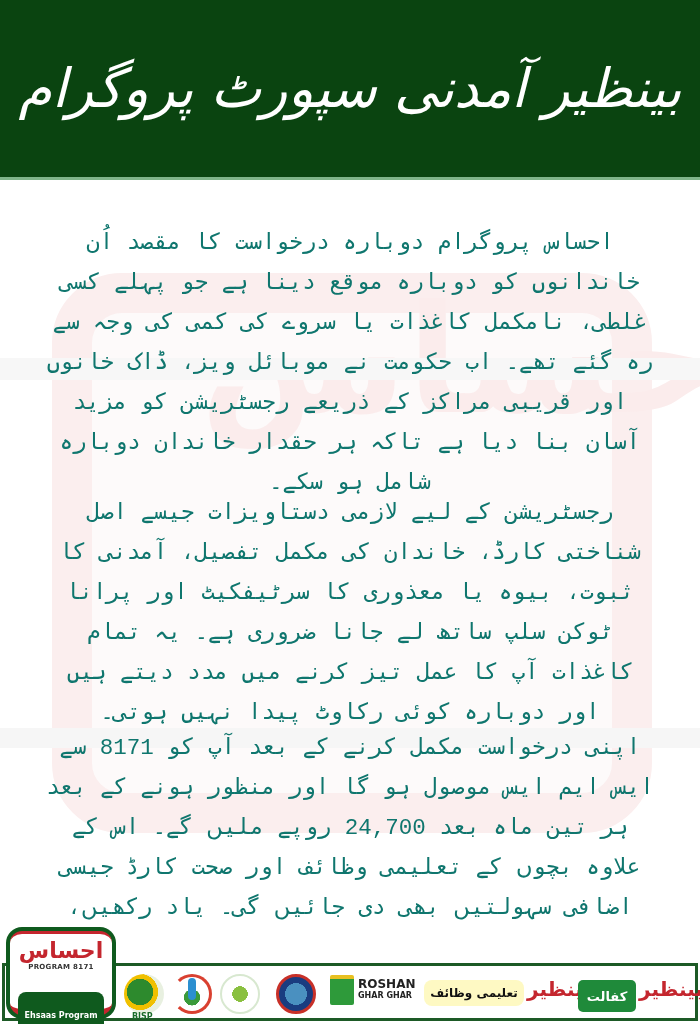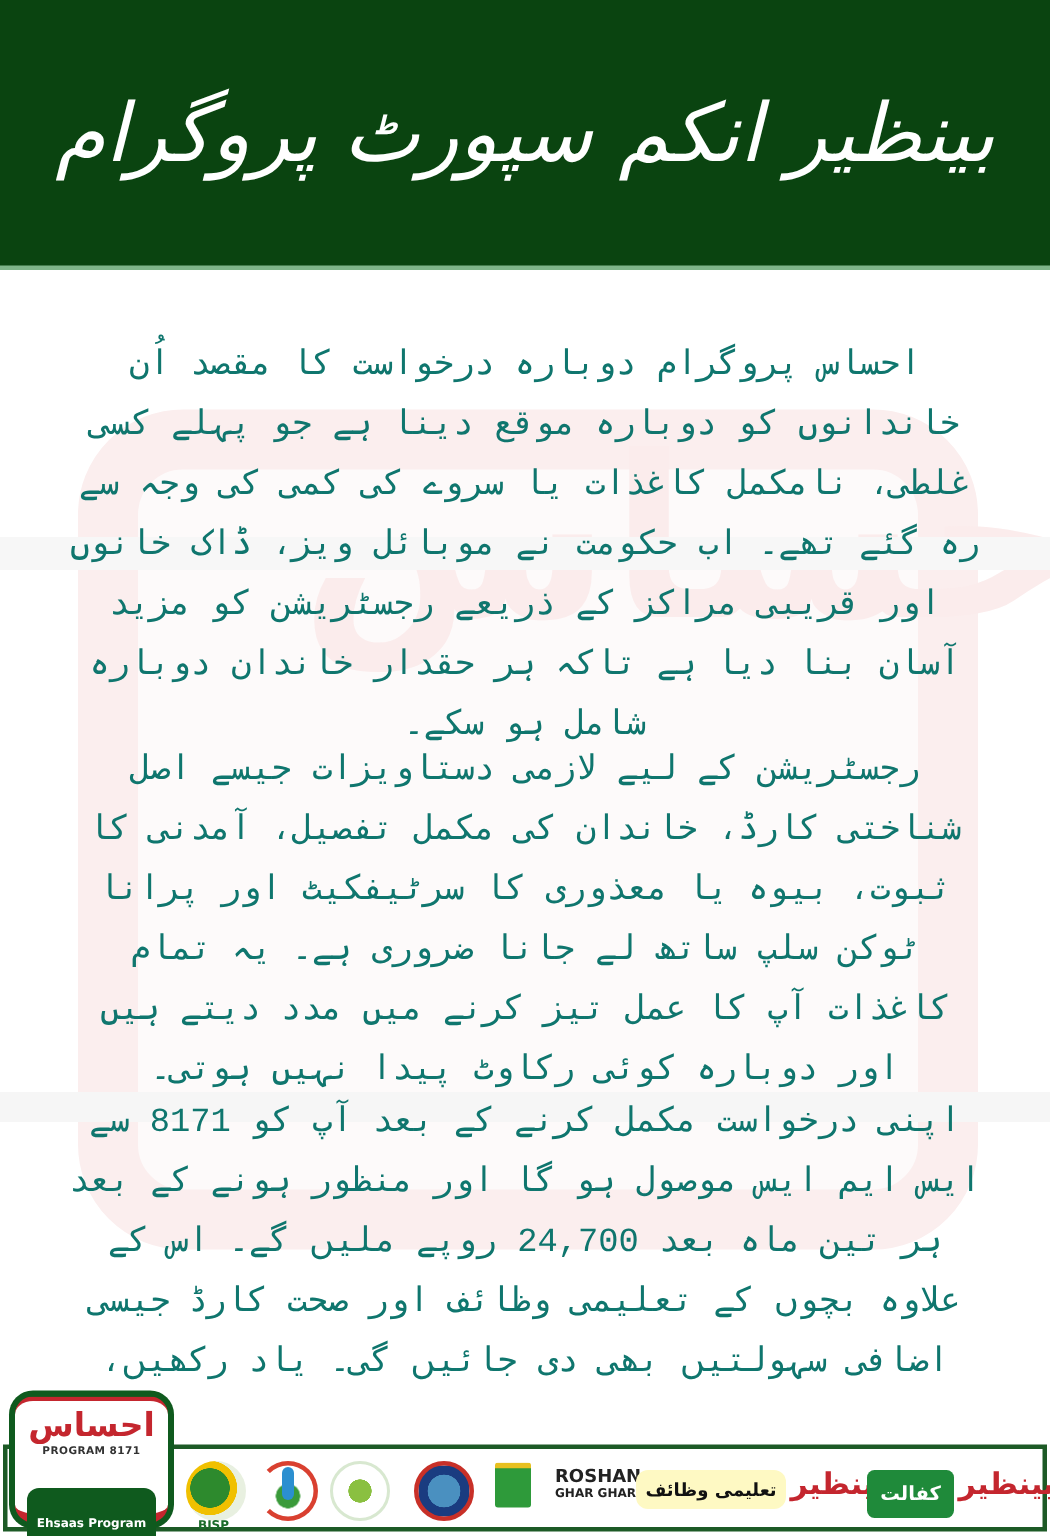--- a/index.html
+++ b/index.html
@@ -88,21 +88,21 @@
     font-size: 7px; font-weight: bold; color: #fff;
   }
   .bisp { left: 124px; background: radial-gradient(circle at 40% 45%, #2d8a2d 40%, #f0c000 41%, #f0c000 55%, #e8f0e0 56%); }
   .bisp-label { position: absolute; left: 132px; top: 89px; font-size: 8px; font-weight: bold; color: #1a6b2a; }
   .health { left: 172px; background: radial-gradient(circle at 50% 60%, #3a9a3a 30%, #ffffff 31%); border: 3px solid #d94030; border-left-color: transparent; }
   .health-figure { position: absolute; left: 188px; top: 55px; width: 8px; height: 22px; background: #2b8fd0; border-radius: 4px; }
   .nutrition { left: 220px; background: radial-gradient(circle at 50% 50%, #8ac040 30%, #ffffff 31%); border: 2px solid #d8e8d0; }
   .family { left: 276px; background: radial-gradient(circle at 50% 50%, #4a90c0 45%, #1a3c80 46%); border: 3px solid #c83028; }
 
   .roshan {
-    position: absolute; left: 330px; top: 52px; display: flex; align-items: center; gap: 16px;
+    position: absolute; left: 330px; top: 52px; display: flex; align-items: center; gap: 4px;
   }
   .roshan-house {
     width: 24px; height: 30px; background: #2e9a3a; border-radius: 2px;
     border-top: 4px solid #e8c020;
   }
   .roshan-text { display: flex; flex-direction: column; line-height: 12px; }
   .roshan-1 { font-size: 12px; font-weight: bold; color: #222; }
   .roshan-2 { font-size: 8px; font-weight: bold; color: #222; }
 
   .taleemi {
@@ -121,21 +121,21 @@
     position: absolute; left: 578px; top: 57px; height: 32px; width: 58px;
     background: #1f8a3a; border-radius: 5px;
     display: flex; align-items: center; justify-content: center;
     direction: rtl; font-size: 13px; font-weight: bold; color: #ffffff;
   }
 </style>
 </head>
 <body>
 
 <div class="header">
-  <div class="header-title">بینظیر انکم سپورٹ پروگرام</div>
+  <div class="header-title">بینظیر آمدنی سپورٹ پروگرام</div>
 </div>
 
 <div class="body-area">
   <div class="watermark"></div>
   <div class="watermark-text">احساس</div>
   <div class="watermark-band"></div>
   <div class="watermark-band2"></div>
 
   <p class="paragraph p1">احساس پروگرام دوبارہ درخواست کا مقصد اُن خاندانوں کو دوبارہ موقع دینا ہے جو پہلے کسی غلطی، نامکمل کاغذات یا سروے کی کمی کی وجہ سے رہ گئے تھے۔ اب حکومت نے موبائل ویز، ڈاک خانوں اور قریبی مراکز کے ذریعے رجسٹریشن کو مزید آسان بنا دیا ہے تاکہ ہر حقدار خاندان دوبارہ شامل ہو سکے۔</p>
   <p class="paragraph p2">رجسٹریشن کے لیے لازمی دستاویزات جیسے اصل شناختی کارڈ، خاندان کی مکمل تفصیل، آمدنی کا ثبوت، بیوہ یا معذوری کا سرٹیفکیٹ اور پرانا ٹوکن سلپ ساتھ لے جانا ضروری ہے۔ یہ تمام کاغذات آپ کا عمل تیز کرنے میں مدد دیتے ہیں اور دوبارہ کوئی رکاوٹ پیدا نہیں ہوتی۔</p>

